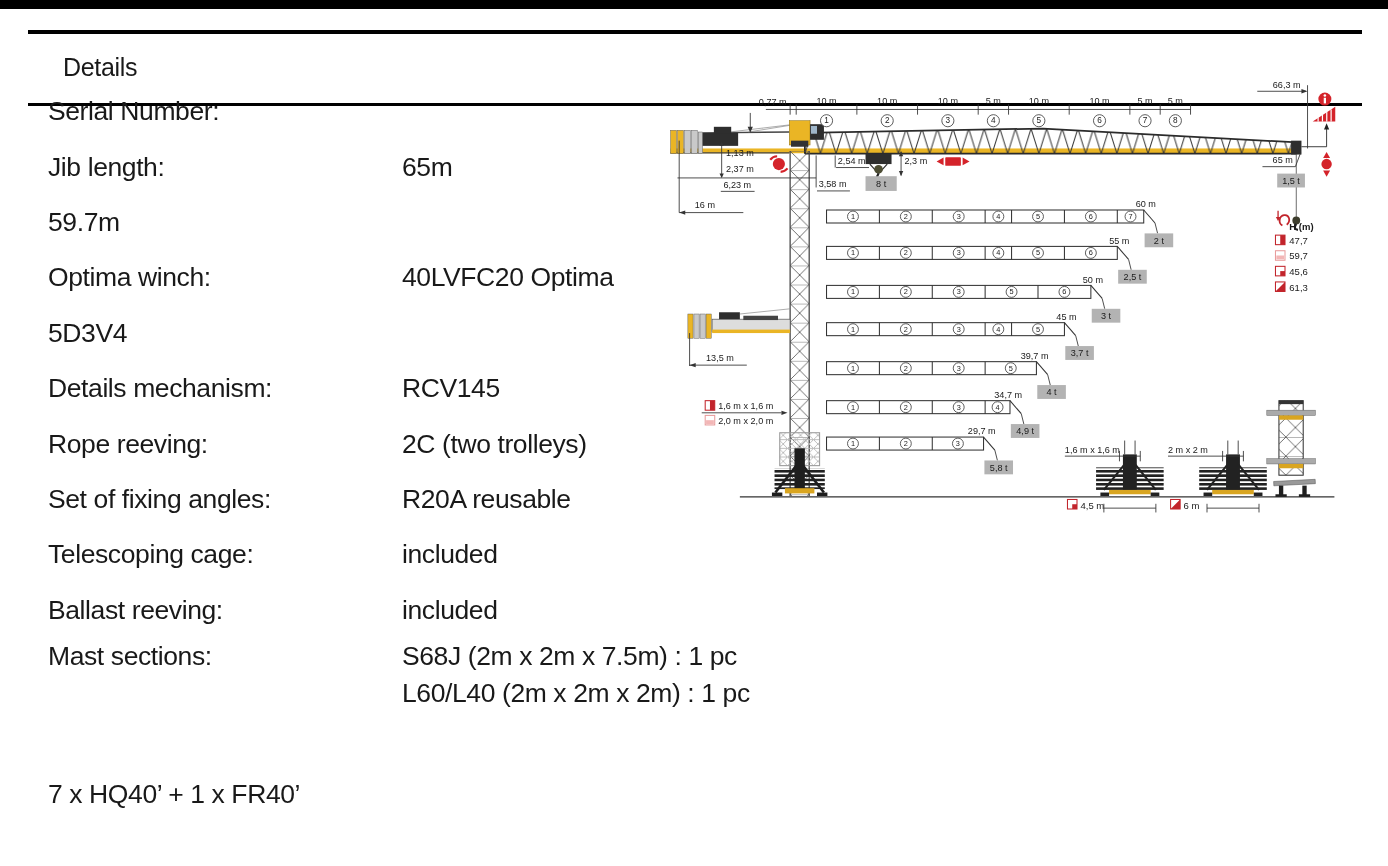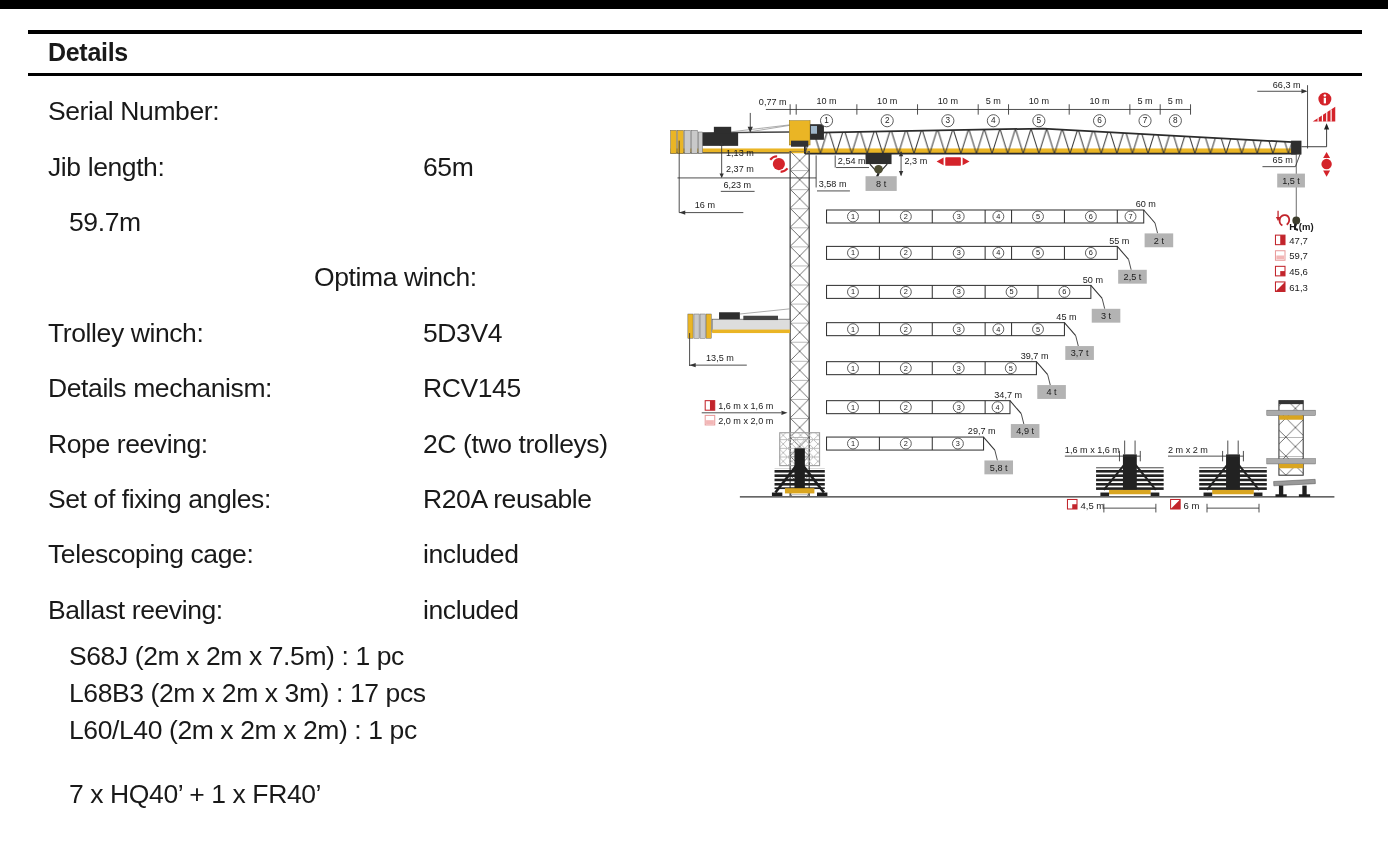--- a/index.html
+++ b/index.html
@@ -1,25 +1,25 @@
 <!DOCTYPE html>
 <html><head>
 <meta charset="utf-8">
 <style>
   html,body{margin:0;padding:0;background:#fff;}
   .page{position:relative;width:1388px;height:866px;background:#fff;overflow:hidden;
         font-family:"Liberation Sans","DejaVu Sans",sans-serif;color:#191919;}
   .topbar{position:absolute;top:0;left:0;width:1388px;height:9px;background:#000;}
   .hdr{position:absolute;left:28px;right:26px;top:30px;border-top:4px solid #000;
        border-bottom:3px solid #000;padding:4px 0 6px 20px;}
-  .hdr h1{margin:0;font-size:25px;font-weight:bold;letter-spacing:-0.3px;}
+  .hdr h1{margin:15px;font-size:25px;font-weight:normal;letter-spacing:-0.3px;}
   .specs{position:absolute;left:48px;top:84px;width:620px;font-size:26.5px;letter-spacing:-0.4px;}
-  .srow{display:flex;height:55.4px;align-items:center;justify-content:flex-end;}
+  .srow{display:flex;height:55.4px;align-items:center;}
   .srow .lbl{width:354px;flex:none;}
-  .srow .val{flex:1;white-space:nowrap;margin-left:21px;}
+  .srow .val{flex:1;white-space:nowrap;}
   .srow.mast{height:129px;align-items:flex-start;}
   .srow.mast .lbl,.srow.mast .val div{line-height:37px;}
   svg text{font-family:"Liberation Sans","DejaVu Sans",sans-serif;fill:#1a1a1a;}
 </style>
 </head>
 <body>
 
 <div class="page">
   <div class="topbar"></div>
 
@@ -34,23 +34,23 @@
       </div>
     <div class="srow">
         <div class="lbl">Jib length:</div>
         <div class="val">65m</div>
       </div>
     <div class="srow">
         <div class="val">59.7m</div>
       </div>
     <div class="srow">
         <div class="lbl">Optima winch:</div>
-      </div>
-    <div class="srow">
-        <div class="lbl">Trolley winch:</div>
+        <div class="val">40LVFC20 Optima</div>
+      </div>
+    <div class="srow">
         <div class="val">5D3V4</div>
       </div>
     <div class="srow">
         <div class="lbl">Details mechanism:</div>
         <div class="val">RCV145</div>
       </div>
     <div class="srow">
         <div class="lbl">Rope reeving:</div>
         <div class="val">2C (two trolleys)</div>
       </div>
@@ -60,23 +60,23 @@
       </div>
     <div class="srow">
         <div class="lbl">Telescoping cage:</div>
         <div class="val">included</div>
       </div>
     <div class="srow">
         <div class="lbl">Ballast reeving:</div>
         <div class="val">included</div>
       </div>
     <div class="srow mast">
+      <div class="lbl">Mast sections:</div>
       <div class="val">
         <div>S68J (2m x 2m x 7.5m) : 1 pc</div>
-        <div>L68B3 (2m x 2m x 3m) : 17 pcs</div>
         <div>L60/L40 (2m x 2m x 2m) : 1 pc</div>
       </div>
     </div>
     <div class="srow">
         <div class="val">7 x HQ40’ + 1 x FR40’</div>
       </div>
   </div>
 
   <svg id="dia" style="position:absolute;left:610px;top:80px;" width="778" height="520" viewBox="610 80 778 600" xmlns="http://www.w3.org/2000/svg">
     <defs>

